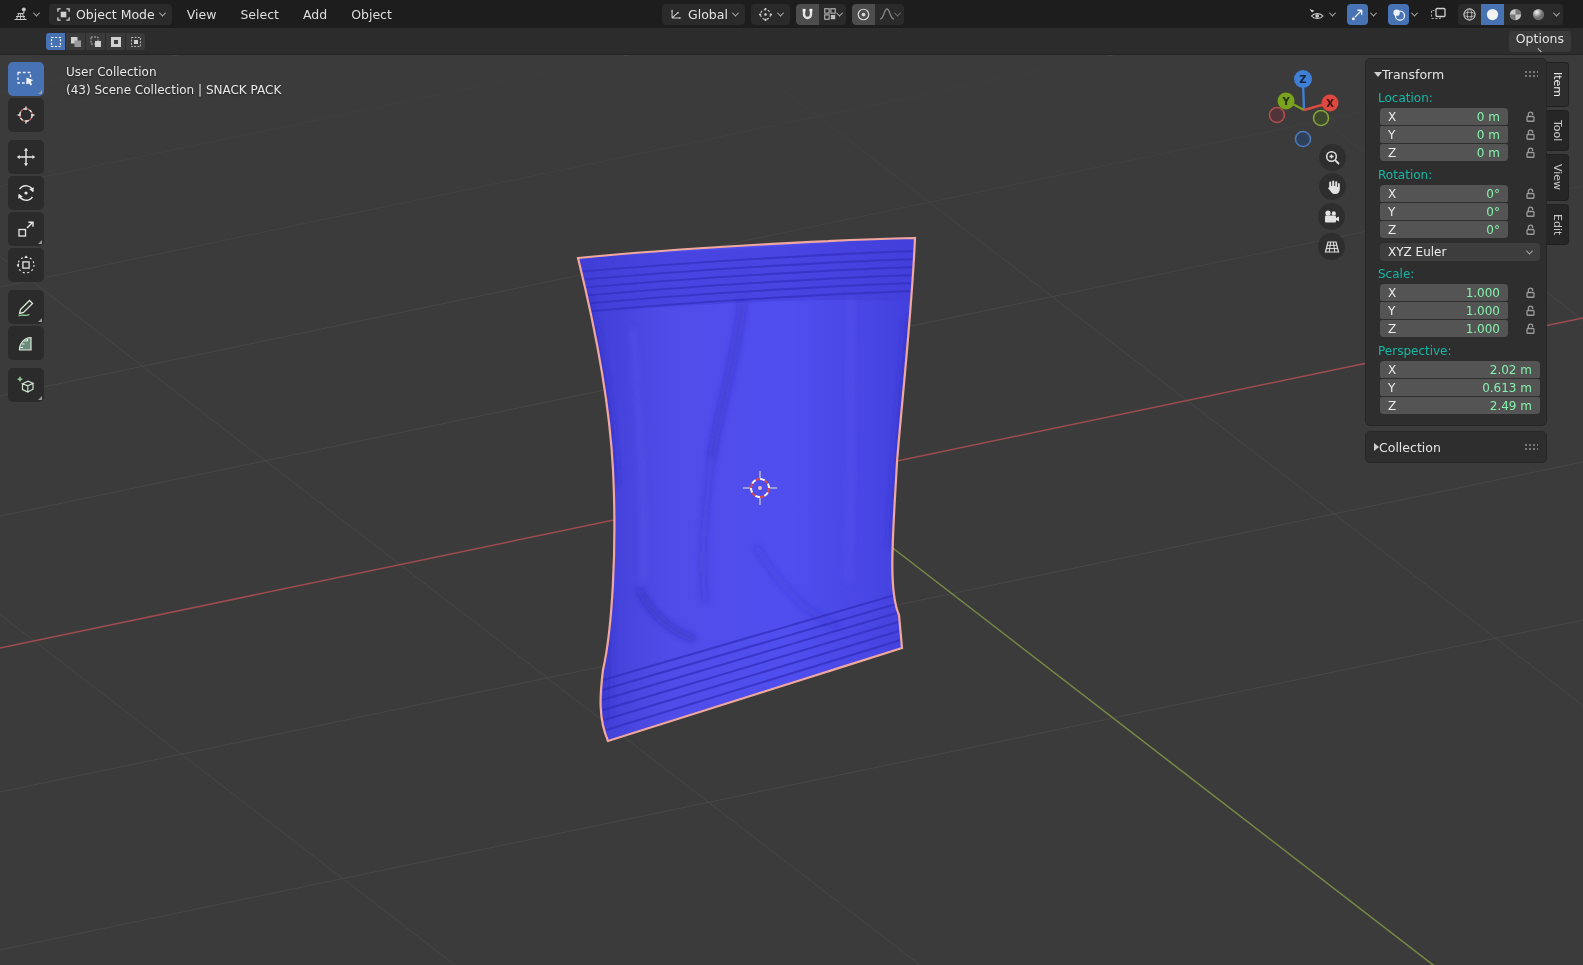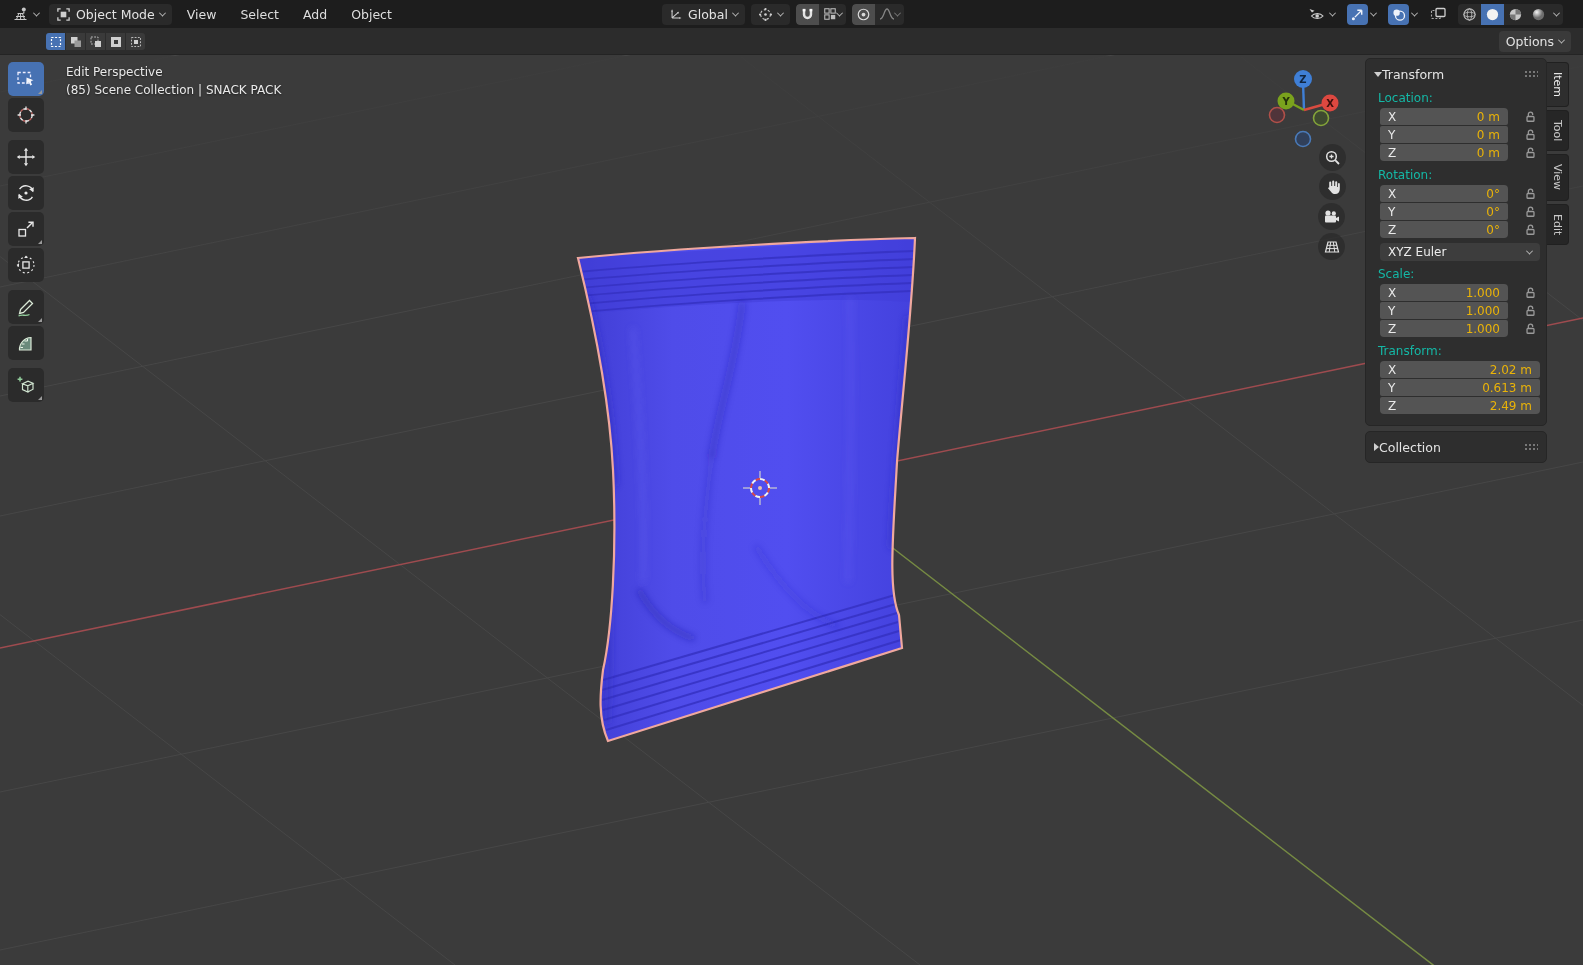--- a/index.html
+++ b/index.html
@@ -22,21 +22,21 @@
   .seg .active { background:#4772b3; }
   svg.ic { display:block; }
 
   
   #toolstrip { position:absolute; left:0; top:28px; width:1583px; height:27px; background:#2c2c2c; z-index:29; border-bottom:1px solid #242424; }
   .selmodes { position:absolute; left:46px; top:5px; display:flex; gap:1px; }
   .selmode { width:19px; height:17px; background:#3a3a3a; display:flex; align-items:center; justify-content:center; }
   .selmode:first-child { border-radius:3px 0 0 3px; }
   .selmode:last-child { border-radius:0 3px 3px 0; }
   .selmode.active { background:#4772b3; }
-  #options-btn { position:absolute; right:12px; top:3px; }
+  #options-btn { position:absolute; right:12px; top:3px;flex-direction:column; }
 
   
   #viewport { position:absolute; left:0; top:56px; width:1583px; height:909px; background:#3b3b3b; }
   #scene { position:absolute; left:0; top:-56px; }
   #vp-overlay-text { position:absolute; left:66px; top:7px; font-size:12px; color:#e9e9e9; line-height:18px; text-shadow:0 1px 2px rgba(0,0,0,.5); }
 
   
   #toolbar { position:absolute; left:8px; top:6px; width:36px; display:flex; flex-direction:column; }
   .tool { width:36px; height:34px; background:#2b2b2b; border-radius:5px; margin-bottom:2px; display:flex; align-items:center; justify-content:center; position:relative; }
   .tool.active { background:#4772b3; }
@@ -52,21 +52,21 @@
   .panel-head { display:flex; align-items:center; height:22px; padding:0 8px; color:#e4e4e4; font-size:12.5px; }
   .tri-down { width:0; height:0; border-left:4px solid transparent; border-right:4px solid transparent; border-top:5px solid #cfcfcf; }
   .tri-right { width:0; height:0; border-top:4px solid transparent; border-bottom:4px solid transparent; border-left:5px solid #cfcfcf; }
   .dragdots { margin-left:auto; width:14px; height:8px; background-image:radial-gradient(#8a8a8a 1px, transparent 1.1px); background-size:4px 4px; opacity:.8; }
   .sec-label { color:#14b8a6; padding:6px 12px 3px; }
   .rows { padding:0 0 0 14px; }
   .frow { display:flex; align-items:center; margin-bottom:1px; }
   .field { width:128px; height:17px; background:#545454; border-radius:2px; display:flex; align-items:center; justify-content:space-between; padding:0 8px; }
   .frow.top .field { border-radius:4px 4px 2px 2px; }
   .frow.bot .field { border-radius:2px 2px 4px 4px; }
-  .field .ax { color:#e9e9e9; } .field .val { color:#eab308; }
+  .field .ax { color:#e9e9e9; } .field .val { color:#86efac; }
   .field.wide { width:160px; }
   .lockwrap { margin-left:16px; display:flex; align-items:center; }
   .dropdown { margin:5px 0 0 14px; width:160px; height:18px; background:#3d3d3d; border-radius:4px; display:flex; align-items:center; justify-content:space-between; padding:0 8px; color:#ececec; }
 
   
   #sidetabs { position:absolute; left:1547px; top:6px; width:23px; z-index:9; }
   .vtab { writing-mode:vertical-rl; text-orientation:mixed; background:#262626; color:#c8c8c8; font-size:11px;
           border-radius:0 4px 4px 0; padding:9px 4px; margin-bottom:3px; border:1px solid #202020; border-left:none; text-align:center; }
   .vtab.active { background:#2e2e2e; color:#f0f0f0; }
 </style>
@@ -350,22 +350,22 @@
       <line x1="760" y1="496" x2="760" y2="505" stroke="#cfcfcf" stroke-width="1.2"></line>
       <line x1="743" y1="488" x2="752" y2="488" stroke="#cfcfcf" stroke-width="1.2"></line>
       <line x1="768" y1="488" x2="777" y2="488" stroke="#cfcfcf" stroke-width="1.2"></line>
       <circle cx="760" cy="488" r="9" fill="none" stroke="#d84a4a" stroke-width="2" stroke-dasharray="4.7 4.7"></circle>
       <circle cx="760" cy="488" r="9" fill="none" stroke="#f2f2f2" stroke-width="2" stroke-dasharray="4.7 4.7" stroke-dashoffset="4.7"></circle>
       <circle cx="760" cy="488" r="2" fill="#e8c0ae"></circle>
     </g>
   </svg>
 
   <div id="vp-overlay-text">
-    <div>Edit Perspective</div>
-    <div>(85) Scene Collection | SNACK PACK</div>
+    <div>User Collection</div>
+    <div>(43) Scene Collection | SNACK PACK</div>
   </div>
 
   <div id="toolbar">
     <div class="tool active sub">
       <svg class="ic" width="20" height="20" viewBox="0 0 20 20">
         <rect x="2" y="3.5" width="12.5" height="10.5" fill="none" stroke="#eef" stroke-width="1.3" stroke-dasharray="2.8 2"></rect>
         <path d="M10.5 8.5 L17.5 11.2 L14.5 12.3 L16.1 15.8 L14.3 16.6 L12.8 13.1 L10.3 15.4 Z" fill="#f2f4fa"></path>
       </svg>
     </div>
     <div class="tool">
@@ -599,21 +599,21 @@
           </div>
           <span class="lockwrap">
               <svg width="13" height="13" viewBox="0 0 12 12">
                 <path d="M4 6 V3.9 a2 2 0 0 1 4 0 v0.7" fill="none" stroke="#9a9a9a" stroke-width="1.2"></path>
                 <rect x="2.8" y="6" width="6.4" height="4.4" rx="0.8" fill="none" stroke="#9a9a9a" stroke-width="1.2"></rect>
               </svg>
             </span>
         </div>
       </div>
 
-      <div class="sec-label">Transform:</div>
+      <div class="sec-label">Perspective:</div>
       <div class="rows">
         <div class="frow top">
           <div class="field wide">
             <span class="ax">X</span>
             <span class="val">2.02 m</span>
           </div>
         </div>
         <div class="frow">
           <div class="field wide">
             <span class="ax">Y</span>

